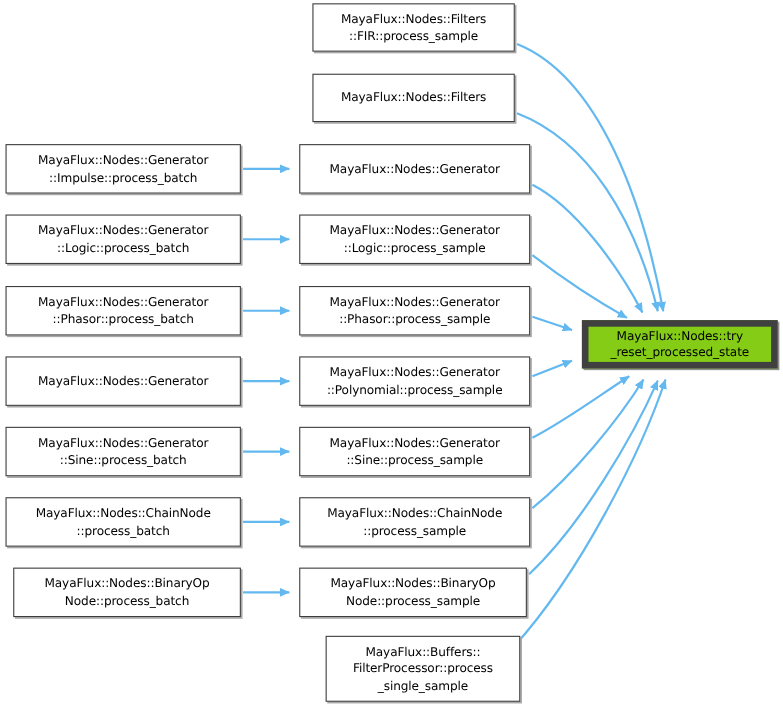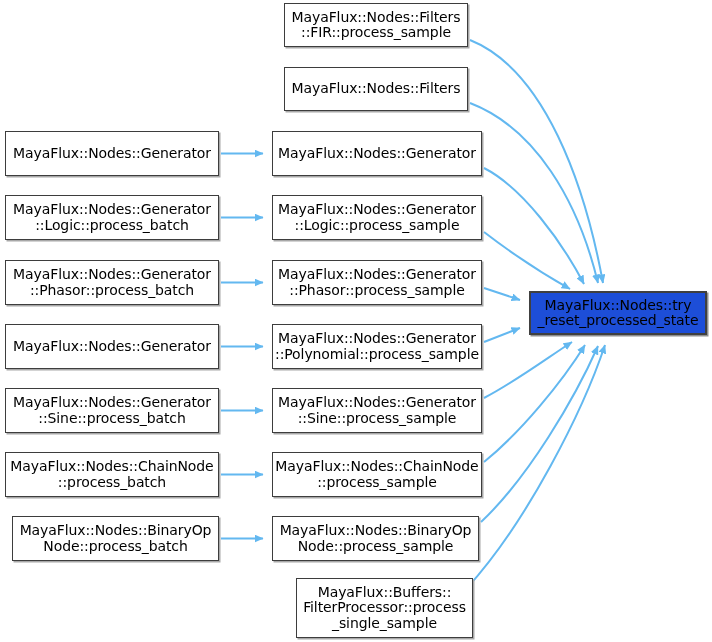--- a/index.html
+++ b/index.html
@@ -26,29 +26,29 @@
     position: absolute;
     box-sizing: border-box;
     border: 1px solid #3d3d3d;
     background: #ffffff;
     display: flex;
     flex-direction: column;
     align-items: center;
     justify-content: center;
     text-align: center;
     color: #000000;
-    font-size: 14px;
+    font-size: 11px;
     line-height: 15.5px;
     letter-spacing: -0.1px;
     box-shadow: 1.5px 1.5px 0 0 #a8a8a8;
     z-index: 3;
   }
   .node.target {
-    background: #1d4ed8;
-    border: 2px solid #404040;
+    background: #84cc16;
+    border: 6px solid #404040;
     box-shadow: 1.5px 1.5px 0 0 #8f8f8f;
   }
   .node .nline {
     white-space: nowrap;
     display: block;
   }
 </style>
 </head>
 <body>
 
@@ -77,20 +77,21 @@
         <path d="M 484,398 C 515,382 550,356 572,342" fill="none" stroke="#63b8f0" stroke-width="2" marker-end="url(#arrowhead)"></path>
         <path d="M 484,462 C 521,432 562,382 585,345" fill="none" stroke="#63b8f0" stroke-width="2" marker-end="url(#arrowhead)"></path>
         <path d="M 481,522 C 528,478 575,398 598,346" fill="none" stroke="#63b8f0" stroke-width="2" marker-end="url(#arrowhead)"></path>
         <path d="M 467,588 C 527,522 583,411 605,345" fill="none" stroke="#63b8f0" stroke-width="2" marker-end="url(#arrowhead)"></path>
       </g>
   </svg>
 
   <div id="nodes-layer">
       <div class="node" style="left: 5px; top: 131px; width: 214px; height: 45px;">
         <span class="nline">MayaFlux::Nodes::Generator</span>
+        <span class="nline">::Impulse::process_batch</span>
       </div>
       <div class="node" style="left: 5px; top: 195px; width: 214px; height: 45px;">
         <span class="nline">MayaFlux::Nodes::Generator</span>
         <span class="nline">::Logic::process_batch</span>
       </div>
       <div class="node" style="left: 5px; top: 260px; width: 214px; height: 45px;">
         <span class="nline">MayaFlux::Nodes::Generator</span>
         <span class="nline">::Phasor::process_batch</span>
       </div>
       <div class="node" style="left: 5px; top: 324px; width: 214px; height: 45px;">

